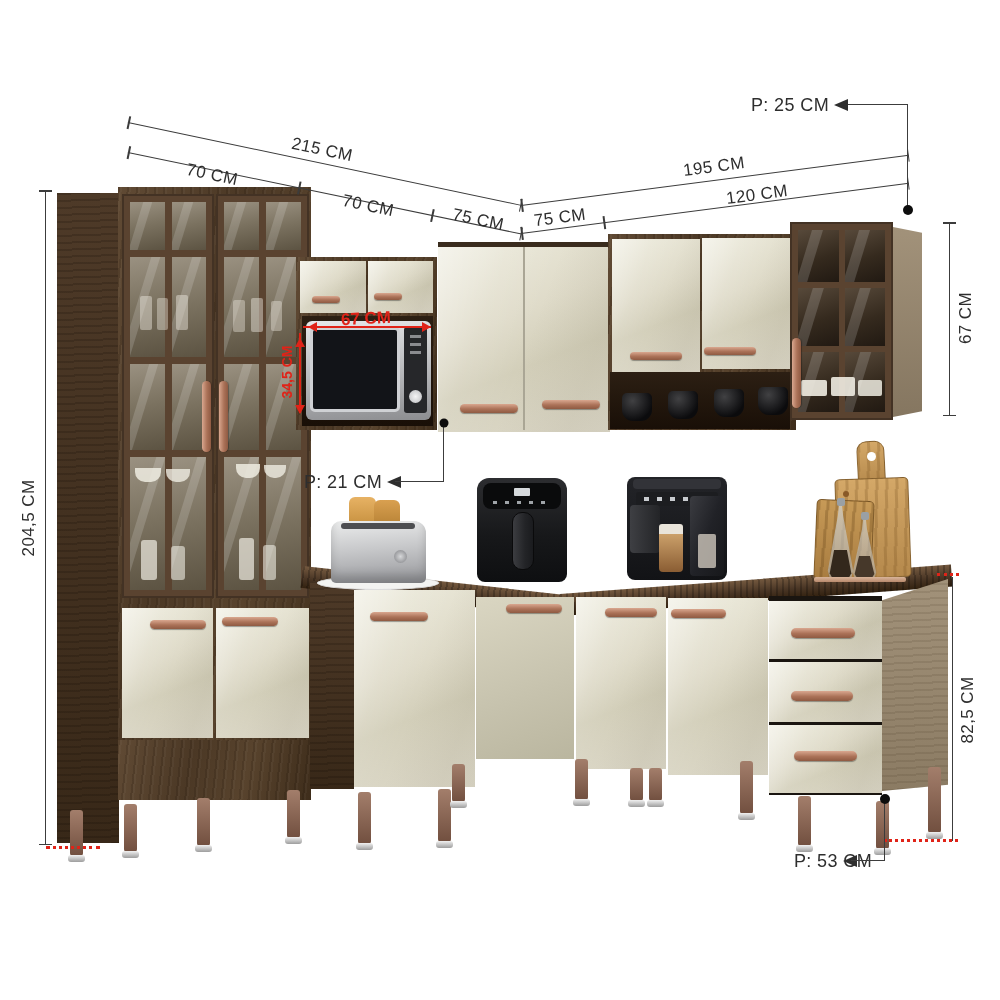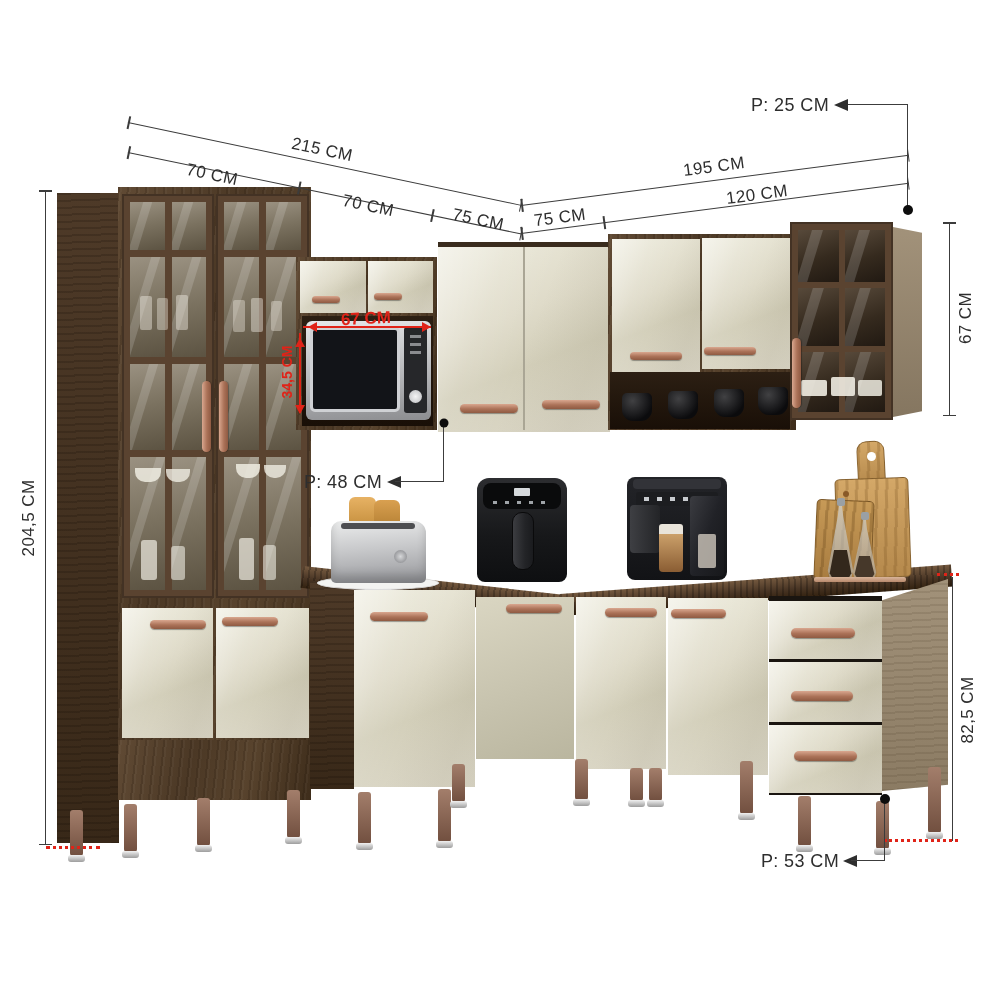--- a/index.html
+++ b/index.html
@@ -283,27 +283,27 @@
         <i style="top:0"></i>
         <i style="bottom:0"></i>
       </div>
     <div class="dlab" style="left:966px;top:318px;transform:translate(-50%,-50%) rotate(-90deg)">67 CM</div>
 
     <div class="vdim" style="left:952px;top:577px;height:264px"></div>
     <div class="dlab" style="left:968px;top:710px;transform:translate(-50%,-50%) rotate(-90deg)">82,5 CM</div>
     <div class="reddot" style="left:937px;top:573px;width:22px"></div>
     <div class="reddot" style="left:884px;top:839px;width:74px"></div>
 
-    <div class="dlab" style="left:800px;top:861px;font-size:18px;transform:translate(-50%,-50%)">P: 53 CM</div>
+    <div class="dlab" style="left:833px;top:861px;font-size:18px;transform:translate(-50%,-50%)">P: 53 CM</div>
     <div class="arwl" style="left:843px;top:861px"></div>
     <div class="dline" style="left:851px;top:860px;width:34px"></div>
     <div class="vdim" style="left:884px;top:800px;height:60px"></div>
     <div class="dot" style="left:885px;top:799px"></div>
 
-    <div class="dlab" style="left:343px;top:482px;font-size:18px;transform:translate(-50%,-50%)">P: 48 CM</div>
+    <div class="dlab" style="left:343px;top:482px;font-size:18px;transform:translate(-50%,-50%)">P: 21 CM</div>
     <div class="arwl" style="left:387px;top:482px"></div>
     <div class="dline" style="left:395px;top:481px;width:49px"></div>
     <div class="vdim" style="left:443px;top:424px;height:57px"></div>
     <div class="dot" style="left:444px;top:423px;width:9px;height:9px"></div>
 
     <div class="redline" style="left:303px;top:326px;width:128px"></div>
     <div class="rarw" style="left:303px;top:322px;border-right:9px solid var(--annotation-red,#e02318)"></div>
     <div class="rarw" style="left:422px;top:322px;border-left:9px solid var(--annotation-red,#e02318)"></div>
     <div class="rlab" style="left:366px;top:319px;font-size:17px;transform:translate(-50%,-50%) rotate(-3deg)">67 CM</div>
 

